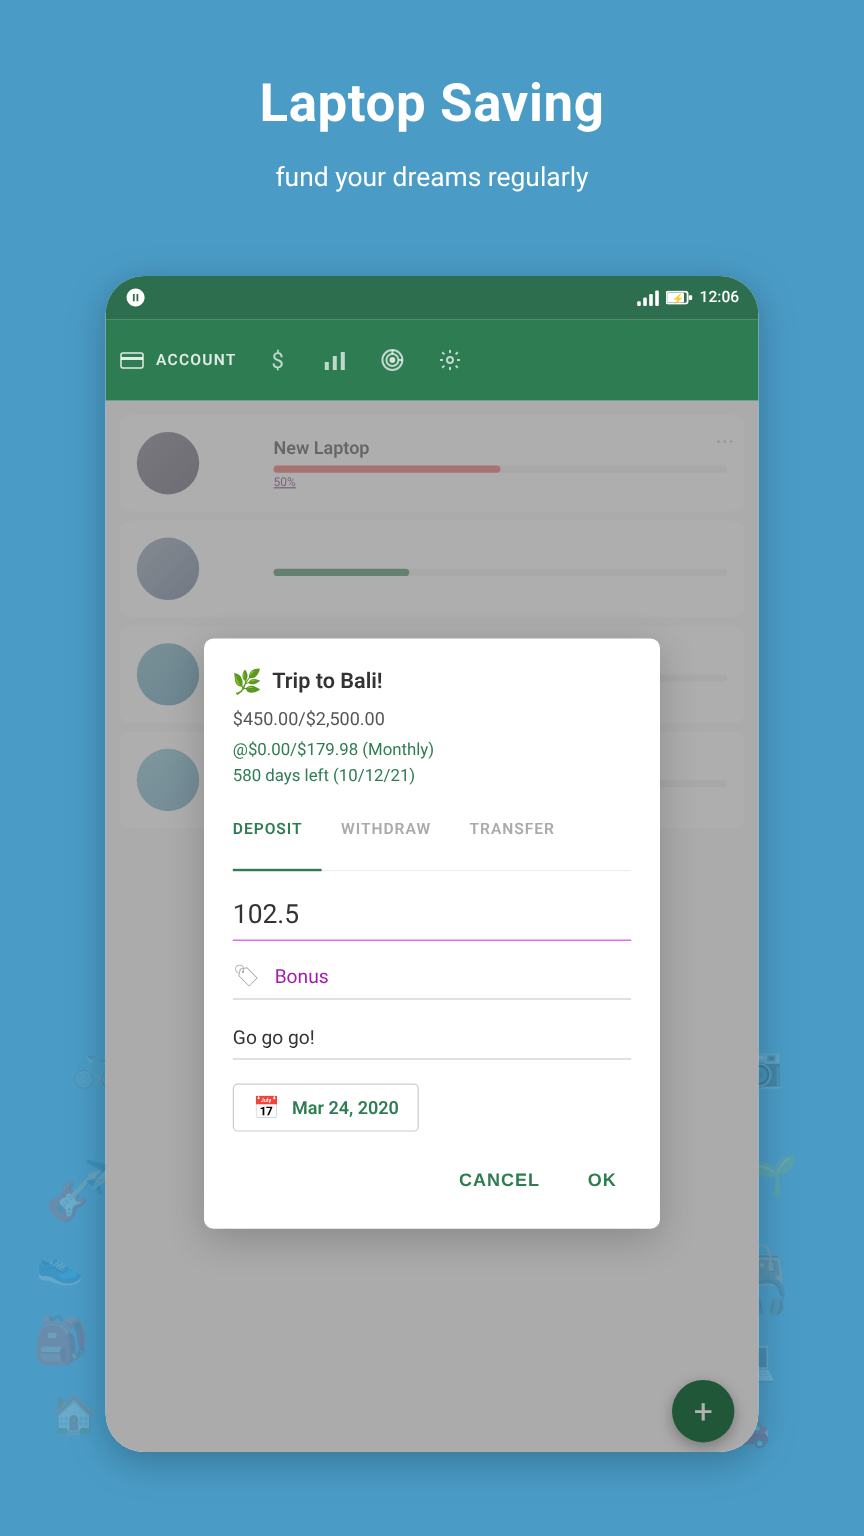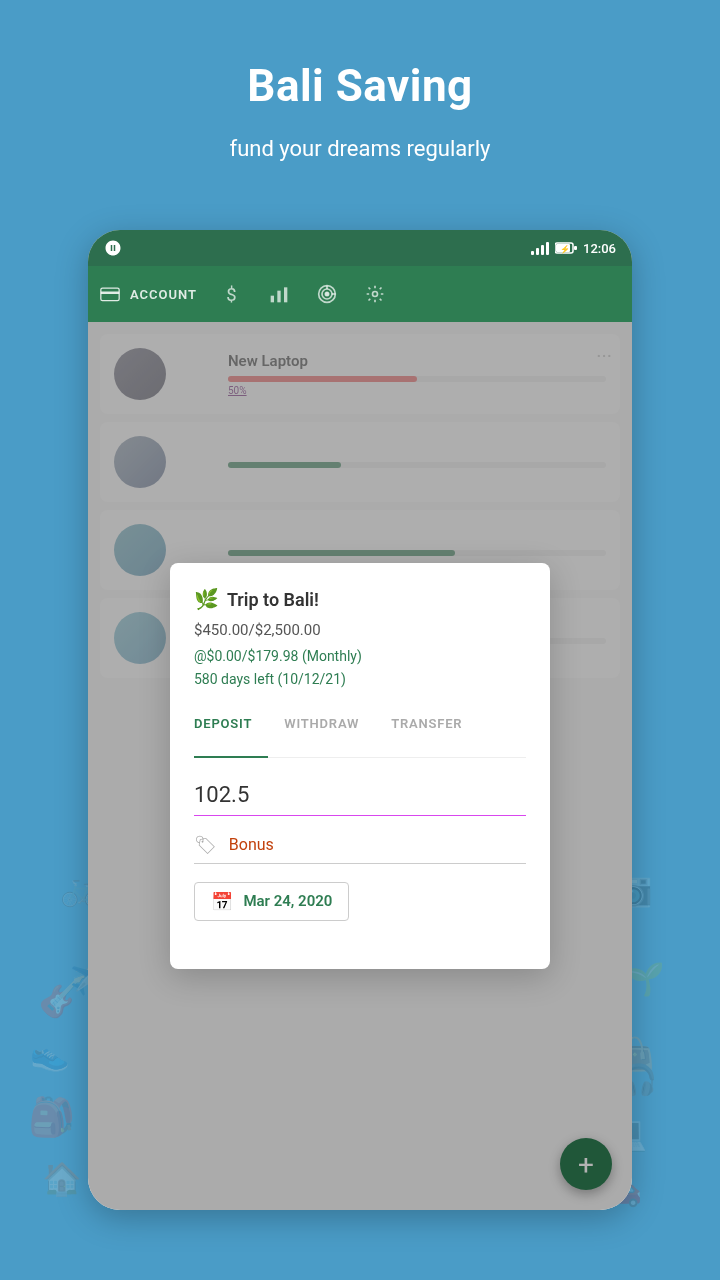--- a/index.html
+++ b/index.html
@@ -64,21 +64,21 @@
       align-items: center;
       gap: 6px;
       color: white;
       font-size: 13px;
       font-weight: 500;
     }
 
     
     .app-toolbar {
       background: #2e7d52;
-      height: 56px;
+      height: 68px;
       display: flex;
       align-items: center;
       padding: 0 12px;
       gap: 28px;
     }
 
     .toolbar-label {
       color: rgba(255,255,255,0.85);
       font-size: 13px;
       font-weight: 600;
@@ -296,21 +296,21 @@
     }
 
     .dialog-input-icon {
       font-size: 18px;
       color: #aaa;
     }
 
     .dialog-input-inline {
       border: none;
       font-size: 16px;
-      color: #c2410c;
+      color: #a21caf;
       outline: none;
       font-family: inherit;
       flex: 1;
     }
 
     .dialog-note-input {
       width: 100%;
       border: none;
       border-bottom: 1px solid #ccc;
       font-size: 16px;
@@ -372,21 +372,21 @@
       width: 3px;
       border-radius: 1px;
     }
   </style>
 </head>
 <body>
 
 <div style="position:relative;width:720px;height:1280px;background:#4a9cc7;overflow:hidden;">
 
   <div class="bg-title">
-    <h1>Bali Saving</h1>
+    <h1>Laptop Saving</h1>
     <p>fund your dreams regularly</p>
   </div>
 
   <svg style="position:absolute;top:0;left:0;width:720px;height:1280px;pointer-events:none;opacity:0.18;" viewBox="0 0 720 1280">
 
     <text x="38" y="1010" font-size="40" fill="white">🎸</text>
 
     <text x="60" y="900" font-size="34" fill="white">🚲</text>
 
     <text x="28" y="1130" font-size="38" fill="white">🎒</text>
@@ -542,27 +542,32 @@
             <input class="dialog-input" type="text" value="102.5" style="">
           </div>
 
           
           <div class="dialog-input-row">
             <span class="dialog-input-icon">🏷</span>
             <input class="dialog-input-inline" type="text" value="Bonus" style="">
           </div>
 
           
+          <input class="dialog-note-input" type="text" value="Go go go!" style="">
 
           
           <div class="dialog-date-btn">
             <span class="dialog-date-icon">📅</span>
             <span>Mar 24, 2020</span>
           </div>
 
           
+          <div class="dialog-actions">
+            <button class="dialog-btn">CANCEL</button>
+            <button class="dialog-btn">OK</button>
+          </div>
 
         </div>
       </div>
 
     </div>
   </div>
 </div>
 
 </body></html>

